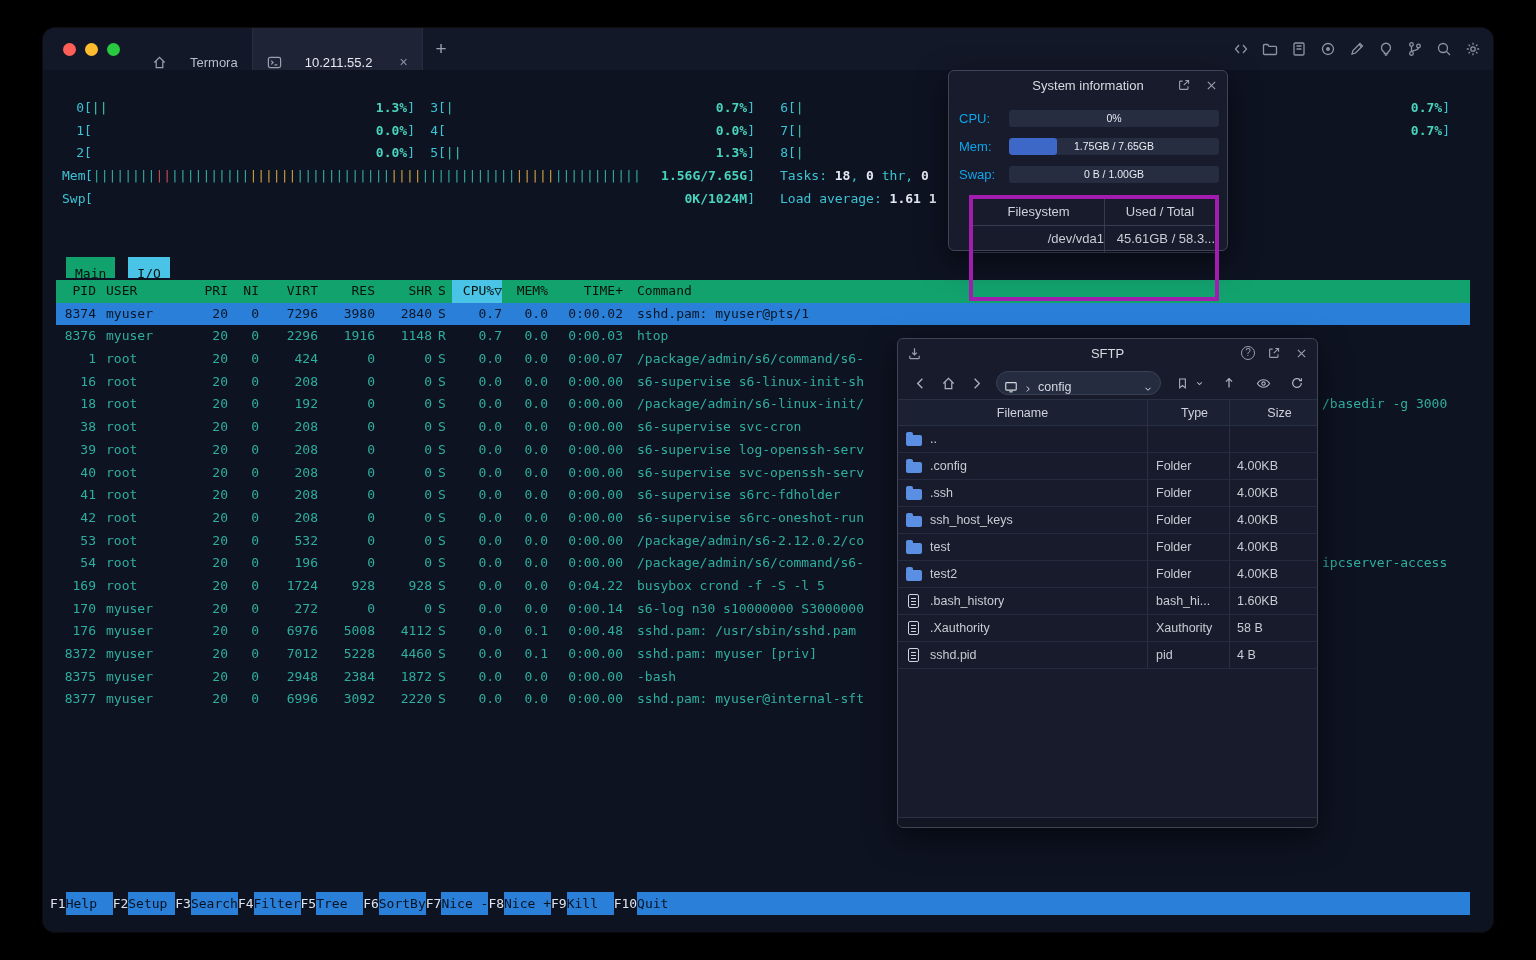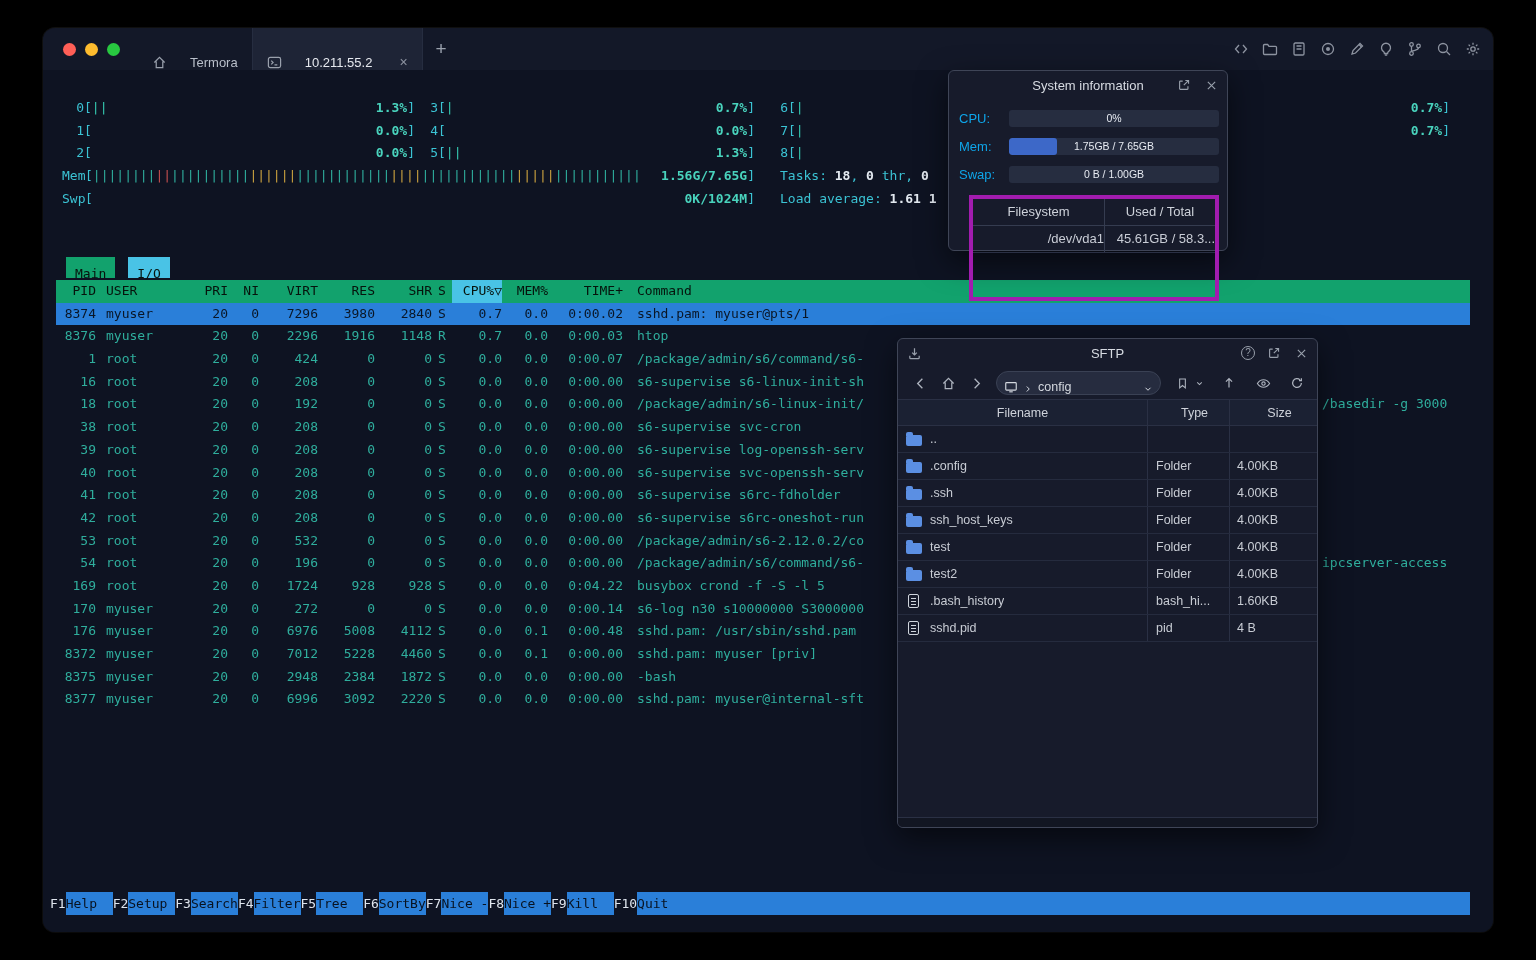--- a/index.html
+++ b/index.html
@@ -451,20 +451,28 @@
             <span class="scell s-name">
               <span class="icon icon-file"></span>
               <span class="fname">.bash_history</span>
             </span>
             <span class="scell s-type">bash_hi...</span>
             <span class="scell s-size">1.60KB</span>
           </div>
           <div class="srow">
             <span class="scell s-name">
               <span class="icon icon-file"></span>
+              <span class="fname">.Xauthority</span>
+            </span>
+            <span class="scell s-type">Xauthority</span>
+            <span class="scell s-size">58 B</span>
+          </div>
+          <div class="srow">
+            <span class="scell s-name">
+              <span class="icon icon-file"></span>
               <span class="fname">sshd.pid</span>
             </span>
             <span class="scell s-type">pid</span>
             <span class="scell s-size">4 B</span>
           </div>
         </div>
       <div class="scrollstrip"></div>
     </div>
 
   </div>

